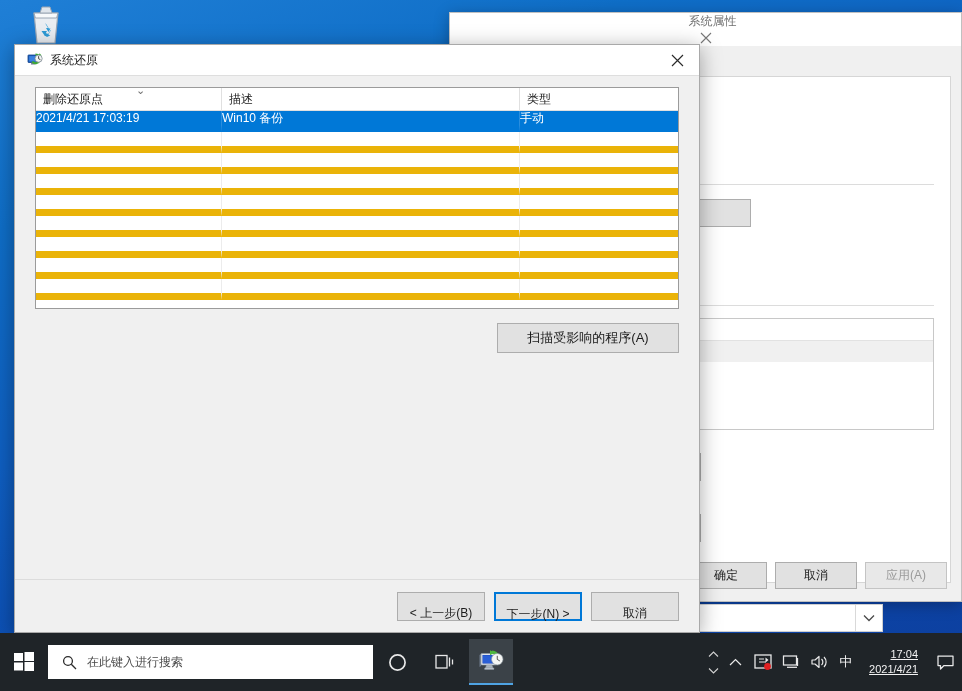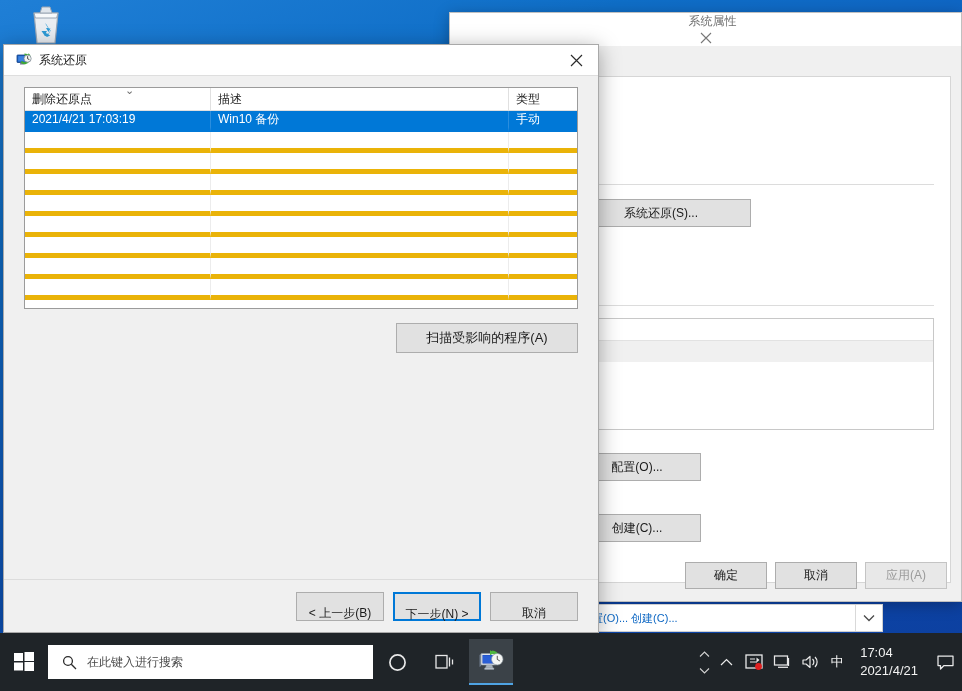--- a/index.html
+++ b/index.html
@@ -157,22 +157,22 @@
   #behind .bh-combo {
     margin-left: auto;
     width: 27px; height: 26px;
     border-left: 1px solid #d9d9d9;
     display:flex; align-items:center; justify-content:center;
     color:#4a4a4a;
   }
 
   
   #restore {
-    left: 3px; top: 44px;
-    width: 596px; height: 589px;
+    left: 14px; top: 44px;
+    width: 686px; height: 589px;
     background: #f0f0f0;
     border: 1px solid #a9a9a9;
     box-shadow: 0 4px 20px rgba(0,0,0,.35);
   }
   #restore .win-title { height: 30px; background:#fff; border-bottom:none;}
   #restore .title-icon { margin-left: 12px; display:flex; }
   #restore .win-title .cap { font-size: 12px; color:#1b1b1b; padding-left: 7px; }
   #restore .btn-close { width: 44px; height: 30px; color:#2b2b2b; }
 
   .rs-head {
@@ -210,23 +210,22 @@
   }
   .rp-head > div:last-child { border-right: none; }
   .sortmark {
     position:absolute; left: 100px; top: -4px;
     color: #6d6d6d; font-size: 11px;
   }
   .rp-row { display:flex; height: 21px; }
   .rp-row > div {
     font-size: 12px;
     display:flex; align-items:center;
-    padding-left: 7px;
     border-right: 1px solid #ececec;
-    border-bottom: 5px solid #eab308;
+    border-bottom: 7px solid #eab308;
     color:#1b1b1b;
     overflow: hidden; white-space: nowrap;
   }
   .rp-row > div:last-child { border-right: none; }
   .rp-row.sel > div { background: #0078d7; color:#fff; border-right-color:#2b8ede; border-bottom-color:#0078d7;}
   .col-a { width: 186px; flex: 0 0 186px; }
   .col-b { width: 298px; flex: 0 0 298px; }
   .col-c { flex: 1; }
 
   .scanrow { margin-top: 14px; display:flex; justify-content:flex-end; }
@@ -288,22 +287,23 @@
   }
   .tb-right { margin-left:auto; display:flex; align-items:center; height:46px; }
   .tb-scroll {
     width: 16px; height: 46px;
     display:flex; flex-direction:column; align-items:center; justify-content:center;
     color:#d2d2d2; gap: 9px;
   }
   .tray-ico { width: 28px; display:flex; align-items:center; justify-content:center; color:#eaeaea; }
   .tray-ime { font-size: 13px; color:#f2f2f2; width: 26px; text-align:center; }
   .tb-clock {
-    text-align:left; color:#f2f2f2; line-height:1.35; padding: 0 10px;
-    font-size: 13px;
+    text-align:right; color:#f2f2f2; line-height:1.35; padding: 0 10px;
+    font-size: 11px;
+    text-decoration: underline;
   }
   .tb-notif { width: 34px; display:flex; align-items:center; justify-content:center; color:#eaeaea;}
 </style>
 </head>
 <body>
 
 <div id="root">
 
   <div class="desk-icon" style="left:14px; top:4px;">
     <svg class="recycle-svg" width="44" height="44" viewBox="0 0 44 44">

